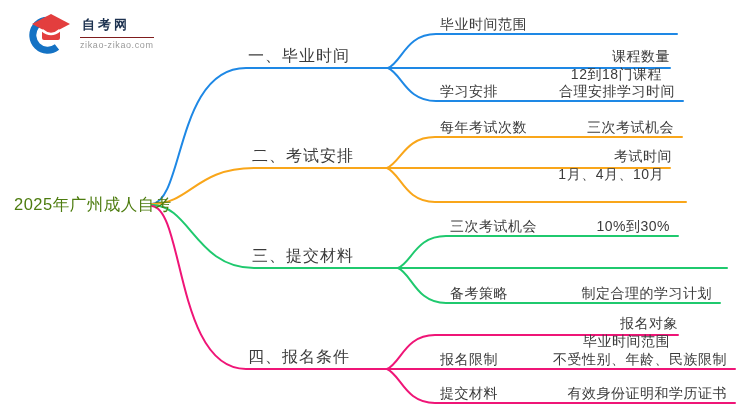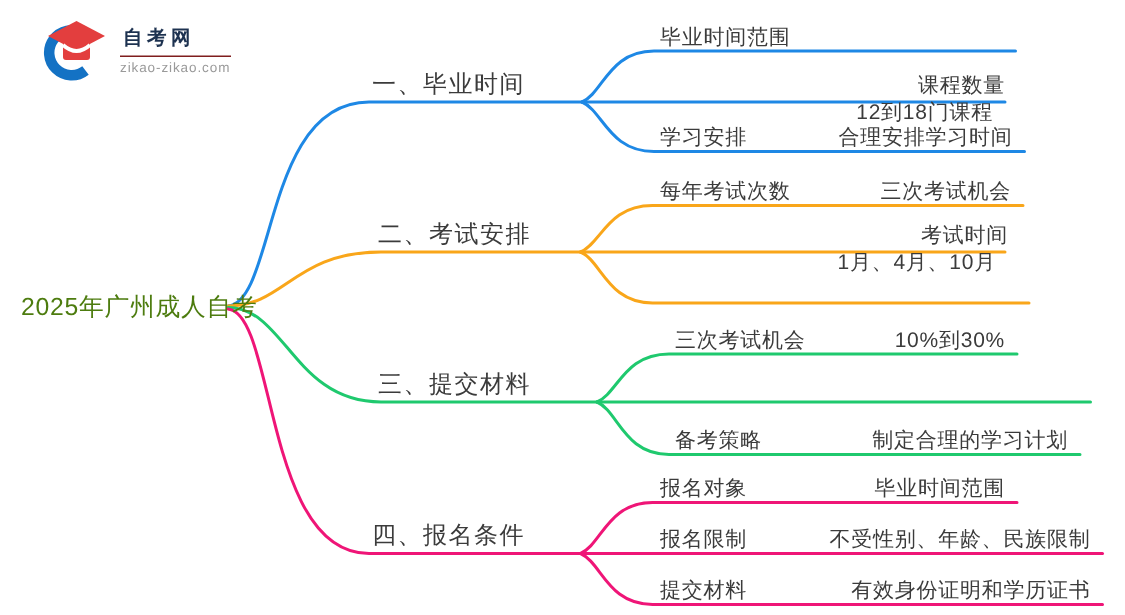--- a/index.html
+++ b/index.html
@@ -97,21 +97,21 @@
 
   <div class="leaf" style="left:447px;top:216px;width:231px;">
     <span class="lab">三次考试机会</span>
     <span class="val">10%到30%</span>
   </div>
   <div class="leaf" style="left:447px;top:283px;width:273px;align-items:flex-end;">
     <span class="lab">备考策略</span>
     <span class="val">制定合理的学习计划</span>
   </div>
 
-  <div class="leaf" style="left:437px;top:315px;width:241px;">
+  <div class="leaf" style="left:437px;top:315px;width:241px;flex-direction:column;">
     <span class="lab">报名对象</span>
     <span class="val">毕业时间范围</span>
   </div>
   <div class="leaf" style="left:437px;top:349px;width:298px;">
     <span class="lab">报名限制</span>
     <span class="val">不受性别、年龄、民族限制</span>
   </div>
   <div class="leaf" style="left:437px;top:383px;width:298px;">
     <span class="lab">提交材料</span>
     <span class="val">有效身份证明和学历证书</span>

